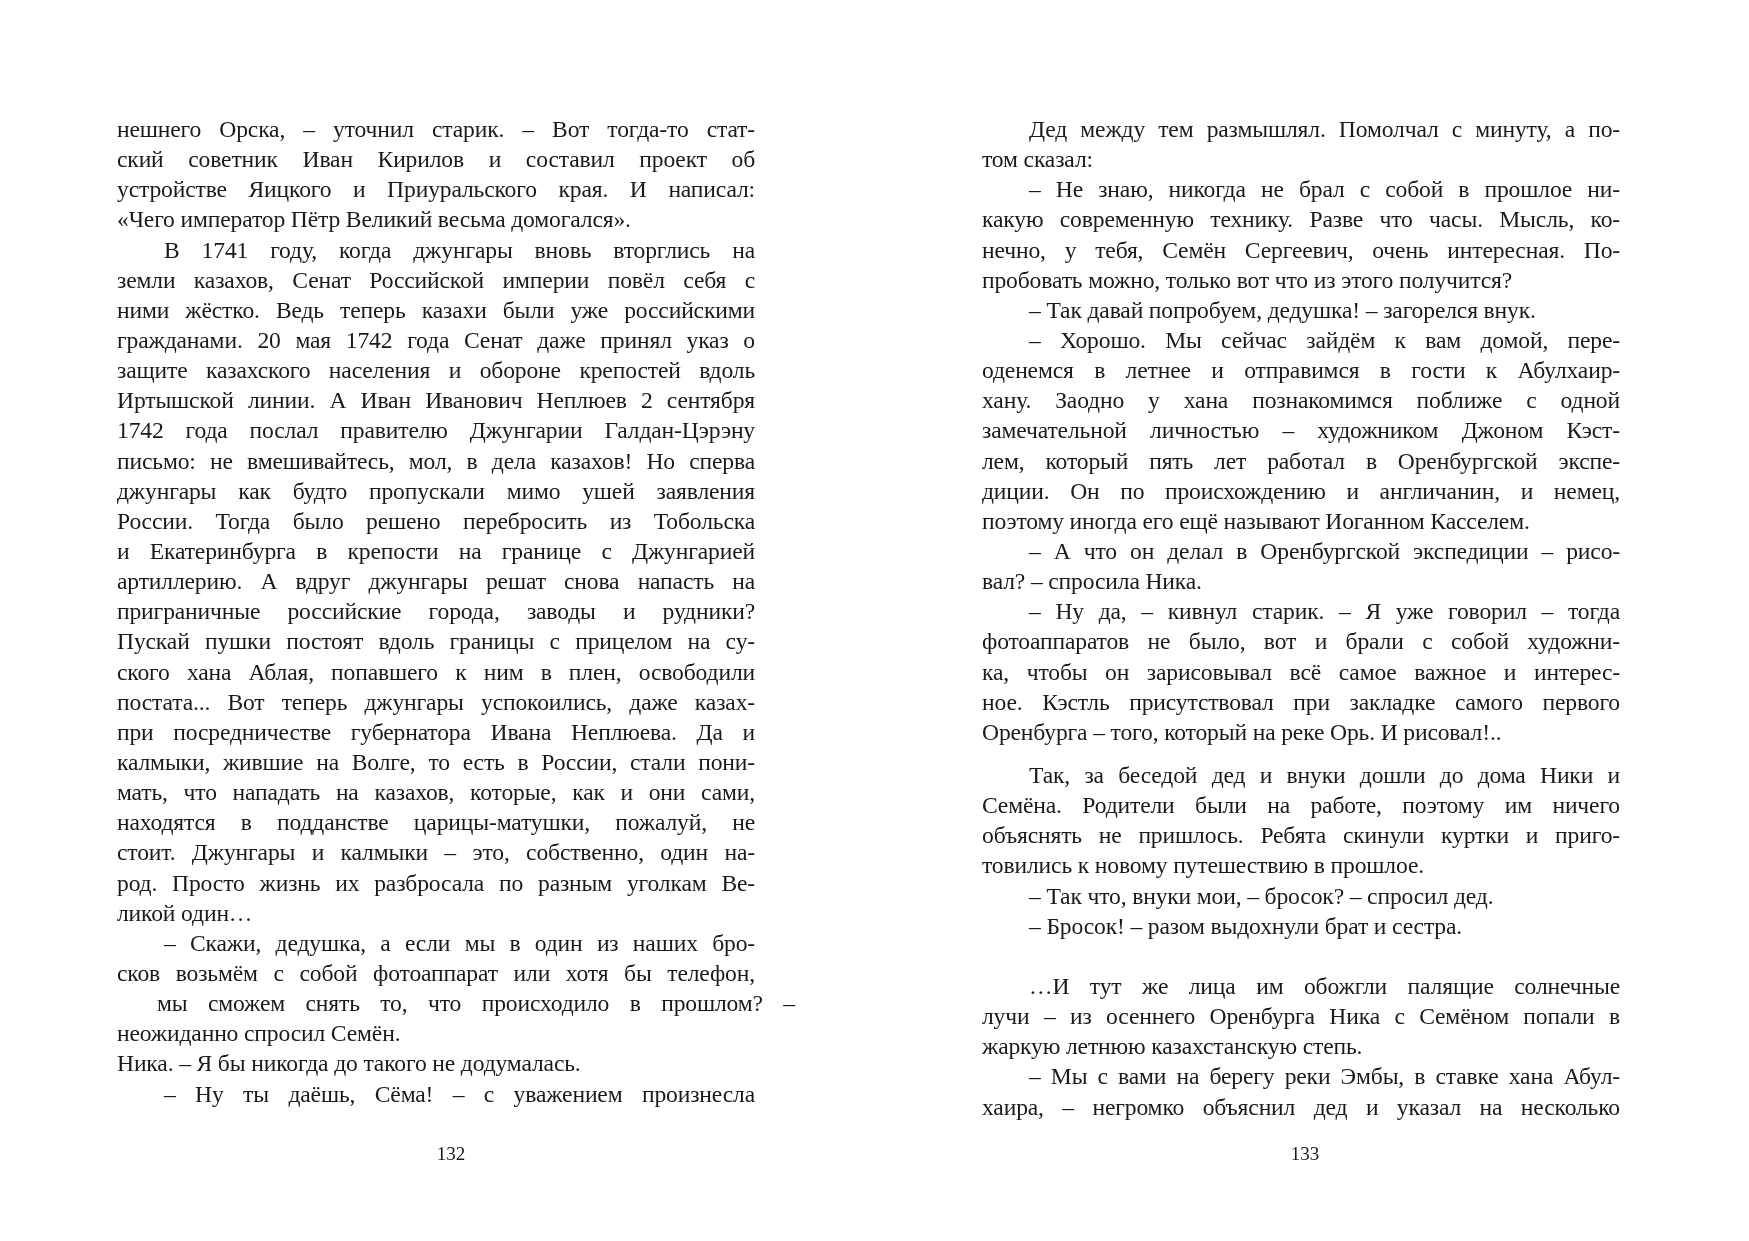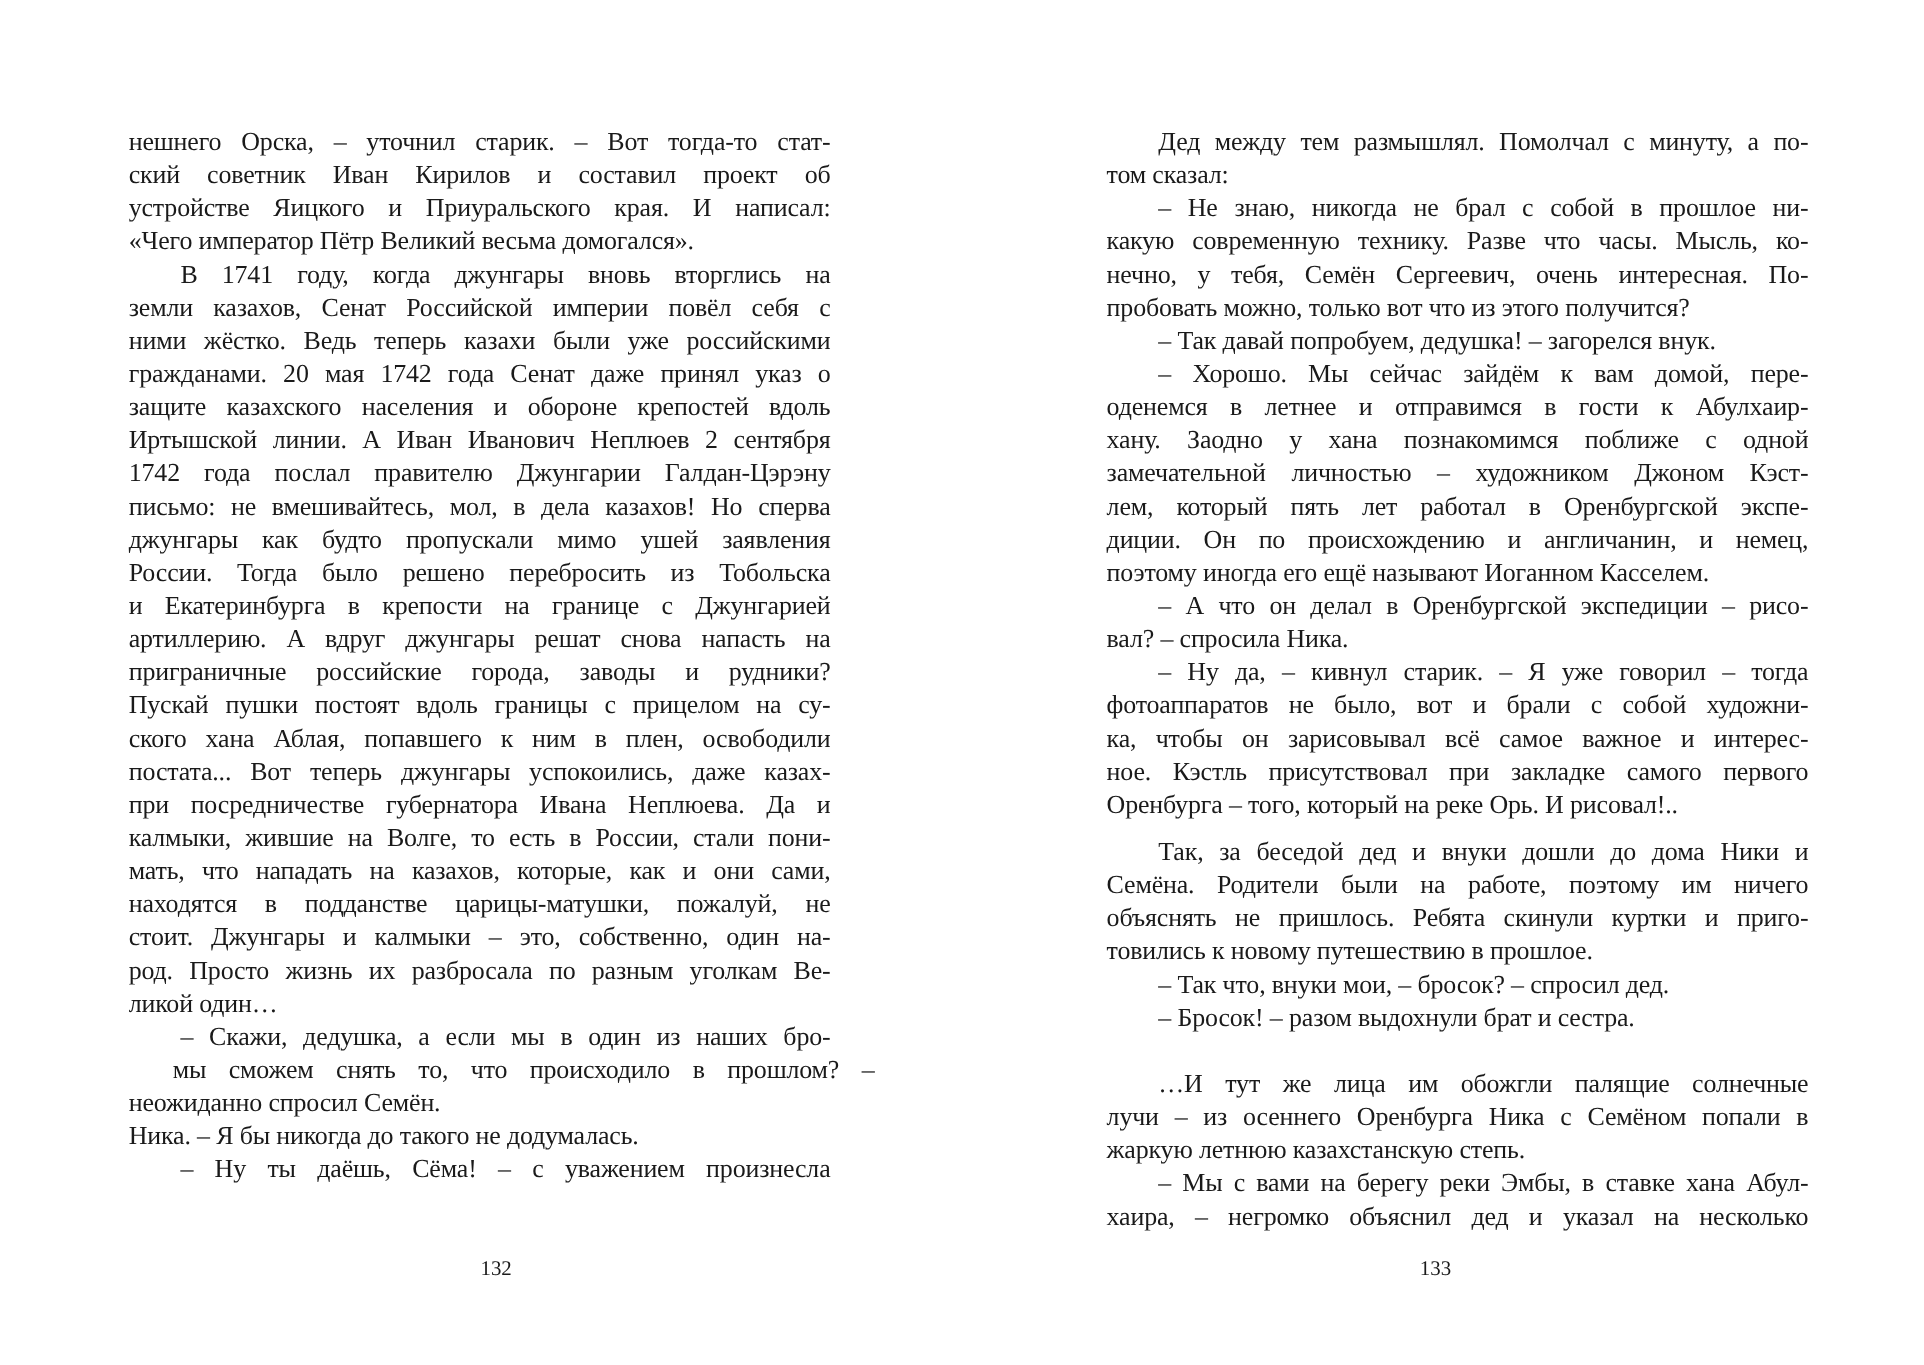--- a/index.html
+++ b/index.html
@@ -29,21 +29,21 @@
   .page-right { left: 874px; width: 875px; }
   .column {
     position: absolute;
     top: 114px;
     width: 638px;
     font-size: 23.6px;
     line-height: 30.15px;
     letter-spacing: -0.15px;
   }
   .page-left .column { left: 117px; }
-  .page-right .column { left: 132px; }
+  .page-right .column { left: 108px; }
   .line {
     display: block;
     height: 30.15px;
     white-space: nowrap;
     text-align: justify;
     text-align-last: justify;
   }
   .line.last {
     text-align: left;
     text-align-last: left;
@@ -93,20 +93,21 @@
         <span class="line" style="word-spacing: 11.4648px; text-align: left; text-align-last: left;">ского хана Аблая, попавшего к ним в плен, освободили</span>
         <span class="line" style="word-spacing: 11.4609px; text-align: left; text-align-last: left;">постата... Вот теперь джунгары успокоились, даже казах-</span>
         <span class="line" style="word-spacing: 13.9661px; text-align: left; text-align-last: left;">при посредничестве губернатора Ивана Неплюева. Да и</span>
         <span class="line" style="word-spacing: 7.04688px; text-align: left; text-align-last: left;">калмыки, жившие на Волге, то есть в России, стали пони-</span>
         <span class="line" style="word-spacing: 9.98958px; text-align: left; text-align-last: left;">мать, что нападать на казахов, которые, как и они сами,</span>
         <span class="line" style="word-spacing: 19.4812px; text-align: left; text-align-last: left;">находятся в подданстве царицы-матушки, пожалуй, не</span>
         <span class="line" style="word-spacing: 10.666px; text-align: left; text-align-last: left;">стоит. Джунгары и калмыки – это, собственно, один на-</span>
         <span class="line" style="word-spacing: 9.09961px; text-align: left; text-align-last: left;">род. Просто жизнь их разбросала по разным уголкам Ве-</span>
         <span class="line last">ликой один…</span>
         <span class="line indent" style="word-spacing: 8.5875px; text-align: left; text-align-last: left;">– Скажи, дедушка, а если мы в один из наших бро-</span>
+        <span class="line" style="word-spacing: 9.90625px; text-align: left; text-align-last: left;">сков возьмём с собой фотоаппарат или хотя бы телефон,</span>
         <span class="line" style="word-spacing: 14.7207px; text-align: left; text-align-last: left; margin-left: 40px;">мы сможем снять то, что происходило в прошлом? –</span>
         <span class="line last">неожиданно спросил Семён.</span>
         <span class="line last">Ника. – Я бы никогда до такого не додумалась.</span>
         <span class="line indent" style="word-spacing: 13.7031px; text-align: left; text-align-last: left;">– Ну ты даёшь, Сёма! – с уважением произнесла</span>
       </div>
     <div class="page-number">132</div>
   </div>
 
   <div class="page page-right">
     <div class="column" id="right-column">

